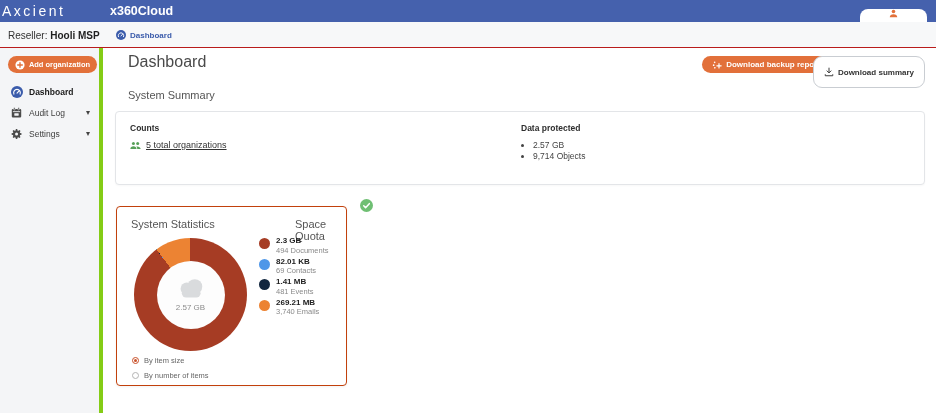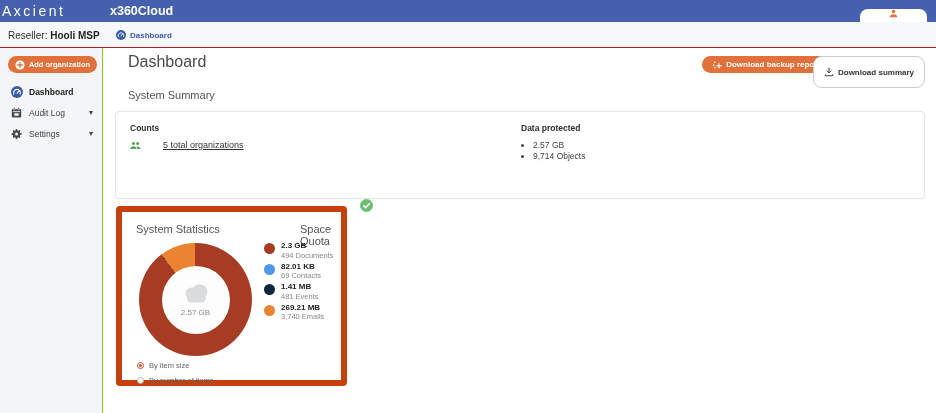--- a/index.html
+++ b/index.html
@@ -16,55 +16,55 @@
     border-radius:8px; display:flex; align-items:center; gap:4px; padding:0 8px;
     font-size:8px; font-weight:bold; color:#253858; cursor:pointer; font-family:inherit;flex-direction:column; }
   .user-pill .caret { font-size:7px; color:#253858; margin-left:2px; }
   
   .subheader { position:absolute; top:22px; left:0; right:0; height:26px; background:#f7f8f9; border-bottom:1px solid #b91c1c; }
   .reseller { position:absolute; left:8px; top:8px; font-size:10px; color:#333; }
   .reseller b { color:#1f1f1f; }
   .breadcrumb { position:absolute; left:116px; top:8px; display:flex; align-items:center; gap:4px;
     font-size:8px; font-weight:bold; color:#3b5cab; cursor:pointer; text-decoration:none; }
   
-  .sidebar { position:absolute; top:48px; left:0; bottom:0; width:103px; background:#f4f5f7; border-right:1px solid #84cc16; }
+  .sidebar { position:absolute; top:48px; left:0; bottom:0; width:103px; background:#f4f5f7; border-right:4px solid #84cc16; }
   .add-btn { position:absolute; left:8px; top:8px; width:89px; height:17px; border:none; border-radius:9px;
     background:#e2703a; color:#fff; font-size:7.5px; font-weight:bold; font-family:inherit;
     display:flex; align-items:center; justify-content:center; gap:4px; cursor:pointer; }
   .nav { position:absolute; top:33px; left:0; right:0; }
   .nav-item { height:21px; display:flex; align-items:center; padding:0 8px 0 10px;
     font-size:8.5px; color:#3f3f3f; cursor:pointer; position:relative; }
   .nav-item.active { font-weight:bold; color:#1b1b1b; }
   .nav-item .nicon { width:13px; height:13px; margin-right:6px; display:flex; align-items:center; justify-content:center; flex:none; }
   .nav-caret { position:absolute; right:9px; font-size:8px; color:#444; }
   
   .main-title { position:absolute; left:128px; top:53px; font-size:16px; font-weight:400; color:#4a4a4a; }
   .btn-backup { position:absolute; top:56px; right:106px; height:17px; border:none; border-radius:9px;
     background:#e2703a; color:#fff; font-size:8px; font-weight:bold; font-family:inherit;
     padding:0 10px; display:flex; align-items:center; gap:4px; cursor:pointer; }
   .btn-summary { position:absolute; top:56px; right:11px; height:32px; border:1px solid #c9cdd2; border-radius:9px;
     background:#fff; color:#333; font-size:8px; font-weight:bold; font-family:inherit;
     padding:0 10px; display:flex; align-items:center; gap:4px; cursor:pointer; }
   .section-label { position:absolute; left:128px; top:89px; font-size:11px; font-weight:400; color:#555; }
   
-  .summary-card { position:absolute; left:115px; top:111px; right:11px; height:88px; background:#fff;
+  .summary-card { position:absolute; left:115px; top:111px; right:11px; height:74px; background:#fff;
     border:1px solid #e3e5e8; border-radius:4px; box-shadow:0 1px 2px rgba(0,0,0,.03); }
   .col { position:absolute; top:11px; }
   .col-counts { left:14px; } .col-endusers { left:210px; } .col-data { left:405px; }
   .col-head { font-size:8.5px; font-weight:bold; color:#2e2e2e; margin-bottom:7px; }
-  .org-link-row { display:flex; align-items:center; gap:22px; }
+  .org-link-row { display:flex; align-items:center; gap:5px; }
   .org-link { font-size:9px; color:#333; text-decoration:underline; cursor:pointer; }
   ul.bullets { list-style:disc; padding-left:12px; font-size:8.5px; color:#444; }
   ul.bullets li { line-height:10.5px; }
   
   .status-row { position:absolute; left:360px; top:199px; display:flex; align-items:center; gap:7px;
     font-size:11.5px; color:#555; }
   
   .stats-card { position:absolute; left:116px; top:206px; width:231px; height:180px; background:#fff;
-    border:6px solid #c2410c; border-radius:4px; box-shadow:0 1px 3px rgba(0,0,0,.05); }
+    border:1px solid #c2410c; border-radius:4px; box-shadow:0 1px 3px rgba(0,0,0,.05); }
   .stats-title { position:absolute; left:14px; top:11px; font-size:11px; color:#555; }
   .legend-title { position:absolute; left:142px; top:11px; font-size:11px; color:#555;margin-left:36px; }
   .donut { position:absolute; left:17px; top:31px; width:113px; height:113px; border-radius:50%; background:#a63c24; }
   .donut-hole { position:absolute; left:22.5px; top:22.5px; width:68px; height:68px; border-radius:50%;
     background:#fdfdfd; display:flex; flex-direction:column; align-items:center; justify-content:center; gap:5px; }
   .hole-label { font-size:8px; color:#8c8c8c; }
   .legend { position:absolute; left:142px; top:29px; }
   .legend-item { display:flex; gap:6px; margin-bottom:2px; align-items:flex-start; }
   .legend-dot { width:11px; height:11px; border-radius:50%; margin-top:2px; flex:none; background:#999; }
   .legend-size { font-size:8px; font-weight:bold; color:#222; line-height:9.5px; }

